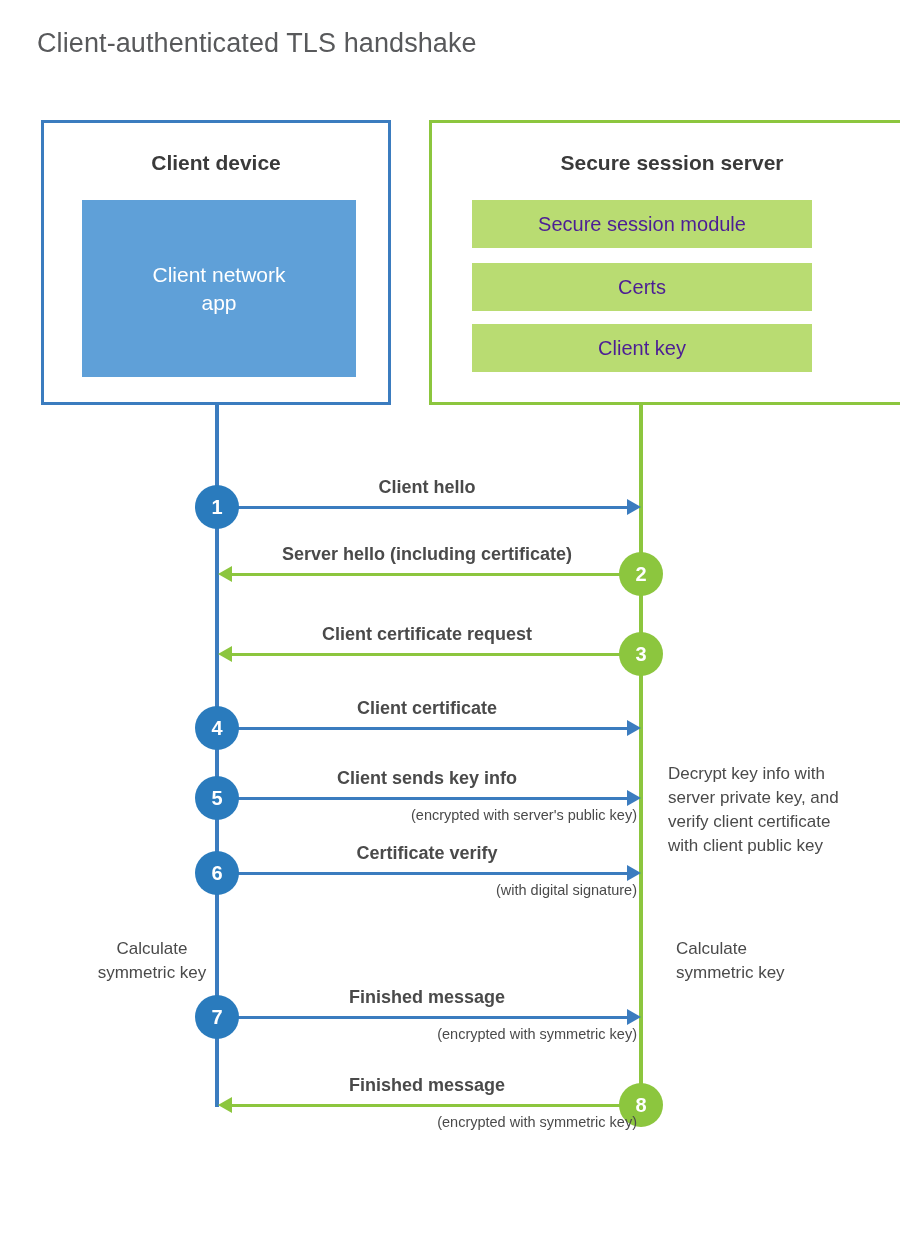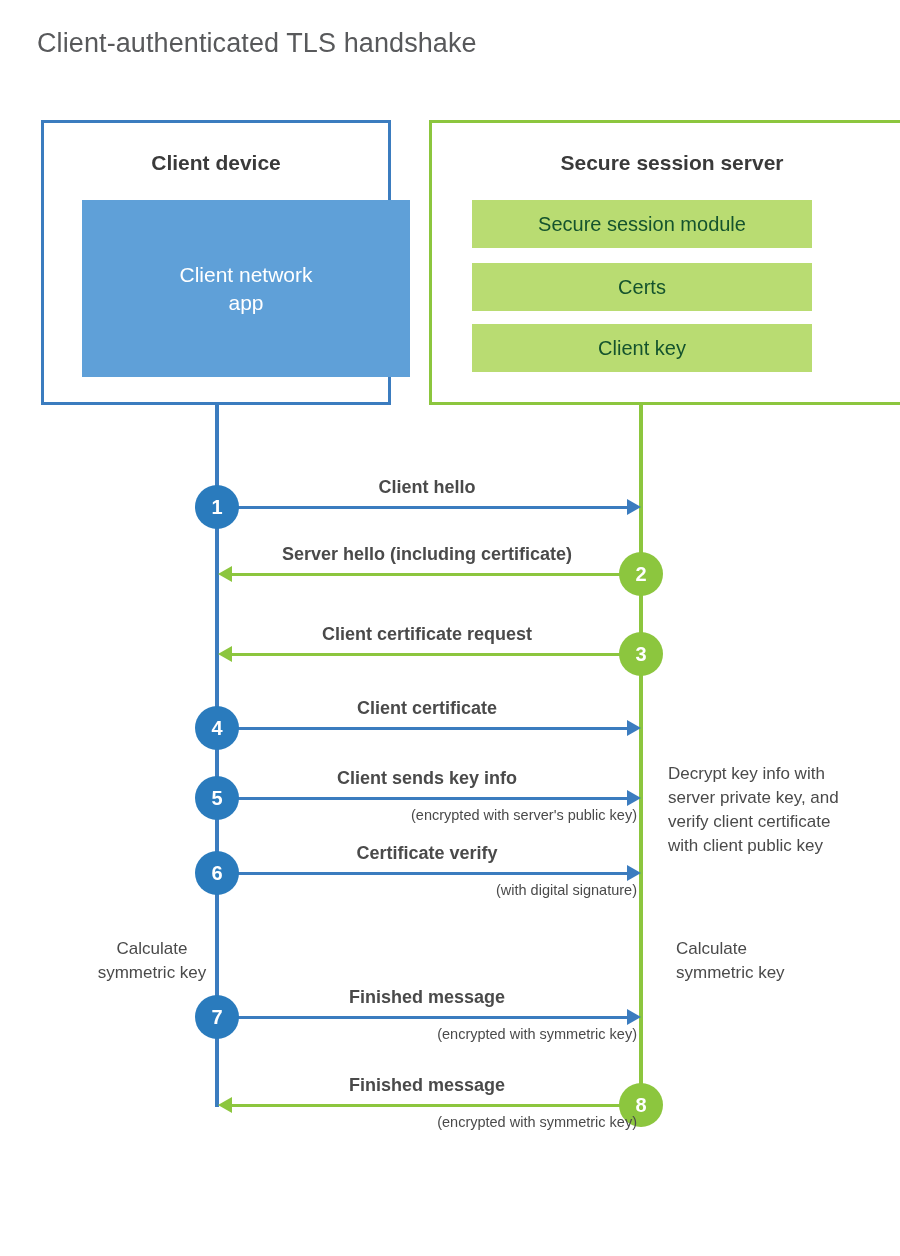--- a/index.html
+++ b/index.html
@@ -61,21 +61,21 @@
     font-size: 21px;
     font-weight: bold;
     color: #3a3a3a;
   }
 
   
   #client-app-rect {
     position: absolute;
     left: 38px;
     top: 77px;
-    width: 328px;
+    width: 274px;
     height: 177px;
     background: #5fa0d8;
     display: flex;
     align-items: center;
     justify-content: center;
   }
   #client-app-rect .rect-label {
     color: #ffffff;
     font-size: 21px;
     font-weight: 300;
@@ -89,21 +89,21 @@
     position: absolute;
     left: 40px;
     width: 340px;
     height: 48px;
     background: #b9dc72;
     display: flex;
     align-items: center;
     justify-content: center;
   }
   .server-bar .bar-label {
-    color: #14532d;
+    color: #4c1d95;
     font-size: 20px;
     font-weight: 300;
     text-align: center;
   }
   #server-bar-0 { top: 77px; }
   #server-bar-1 { top: 140px; }
   #server-bar-2 { top: 201px; }
 
   
   .lifeline {

